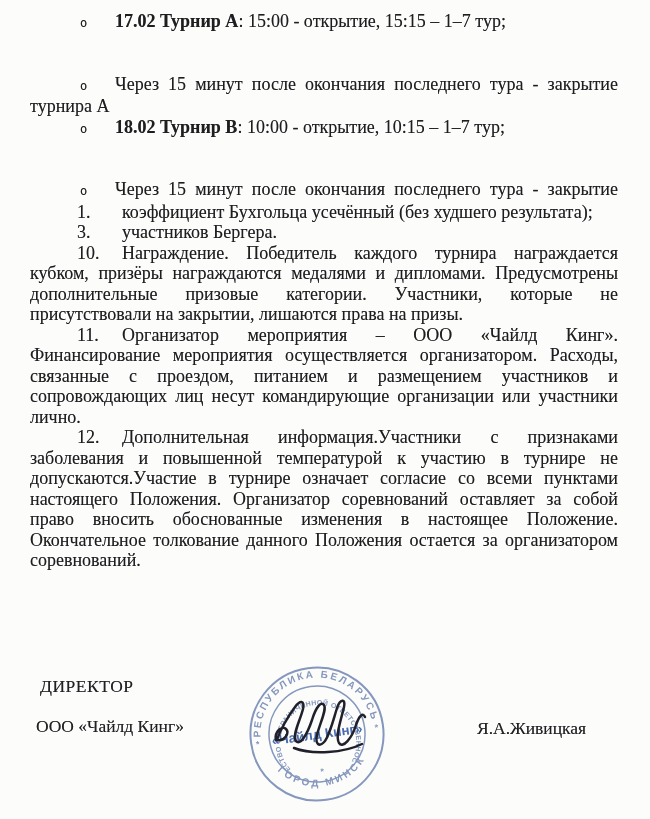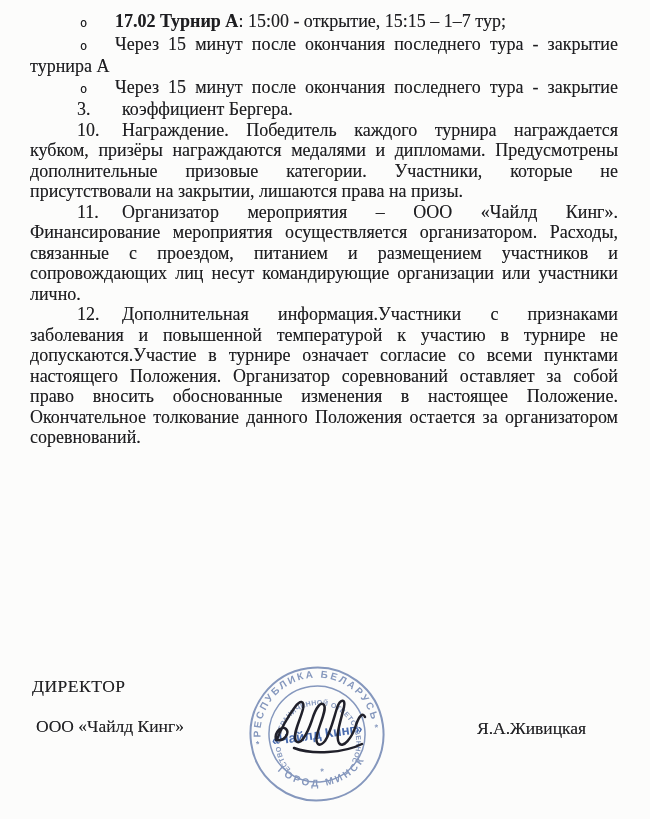--- a/index.html
+++ b/index.html
@@ -18,21 +18,21 @@
     top: 11px;
     width: 588px;
     font-size: 18px;
     line-height: 20.5px;
     text-shadow: 0 0 0.4px rgba(20,20,20,0.45);
   }
   .doc p { margin: 0; padding: 0; }
 
   
   .bullet { text-indent: 50px; }
-  .bullet.just { text-align: justify; text-align-last: justify; }
+  .bullet.just { text-align: justify; text-align-last: justify; margin-top: 40px; }
   .bgl {
     display: inline-block;
     width: 35px;
     font-family: "DejaVu Sans Mono", monospace;
     font-size: 12px;
     text-indent: 0;
     vertical-align: baseline;
   }
   .bullet b { font-weight: bold; text-align: right; }
   .cont { text-indent: 0; }
@@ -43,21 +43,21 @@
   .list-item { text-indent: 47px; }
 
   
   .sig-label {
     position: absolute;
     font-size: 17.5px;
     color: #212124;
     text-shadow: 0 0 0.4px rgba(20,20,20,0.45);
     white-space: nowrap;
   }
-  #director   { left: 32px;  top: 676px; letter-spacing: 0.5px; }
+  #director   { left: 40px;  top: 676px; letter-spacing: 0.5px; }
   #orgname    { left: 36px;  top: 716px; }
   #signername { left: 477px; top: 718px; }
 
   .stamp-svg {
     position: absolute;
     left: 232px;
     top: 649px;
     width: 170px;
     height: 170px;
     opacity: 0.92;
@@ -78,25 +78,27 @@
 </head>
 <body>
 
 <div class="doc">
 
   <p class="bullet"><span class="bgl">o</span><b>17.02 Турнир А</b><span>: 15:00 - открытие, 15:15 – 1–7 тур;</span></p>
 
   <p class="bullet just"><span class="bgl">o</span><span>Через 15 минут после окончания последнего тура - закрытие</span></p>
   <p class="cont">турнира А</p>
 
+  <p class="bullet"><span class="bgl">o</span><b>18.02 Турнир В</b><span>: 10:00 - открытие, 10:15 – 1–7 тур;</span></p>
 
   <p class="bullet just"><span class="bgl">o</span><span>Через 15 минут после окончания последнего тура - закрытие</span></p>
 
 
-  <p class="list-item"><span class="pnum">3.</span><span>коэффициент Бергера.</span></p>
+  <p class="list-item"><span class="pnum">1.</span><span>коэффициент Бухгольца усечённый (без худшего результата);</span></p>
+  <p class="list-item"><span class="pnum">3.</span><span>участников Бергера.</span></p>
 
   <p class="para"><span class="pnum">10.</span><span>Награждение. Победитель каждого турнира награждается кубком, призёры награждаются медалями и дипломами. Предусмотрены дополнительные призовые категории. Участники, которые не присутствовали на закрытии, лишаются права на призы.</span></p>
 
   <p class="para"><span class="pnum">11.</span><span>Организатор мероприятия – ООО «Чайлд Кинг». Финансирование мероприятия осуществляется организатором. Расходы, связанные с проездом, питанием и размещением участников и сопровождающих лиц несут командирующие организации или участники лично.</span></p>
 
   <p class="para"><span class="pnum">12.</span><span>Дополнительная информация.Участники с признаками заболевания и повышенной температурой к участию в турнире не допускаются.Участие в турнире означает согласие со всеми пунктами настоящего Положения. Организатор соревнований оставляет за собой право вносить обоснованные изменения в настоящее Положение. Окончательное толкование данного Положения остается за организатором соревнований.</span></p>
 
 </div>
 
 <div id="director" class="sig-label">ДИРЕКТОР</div>

